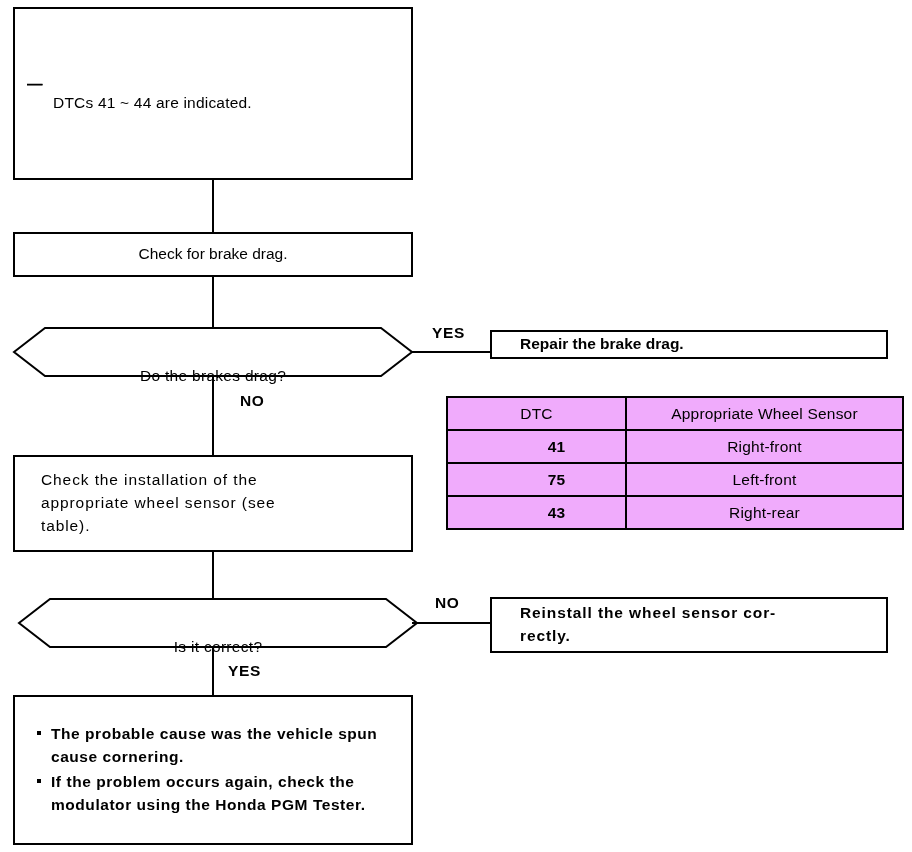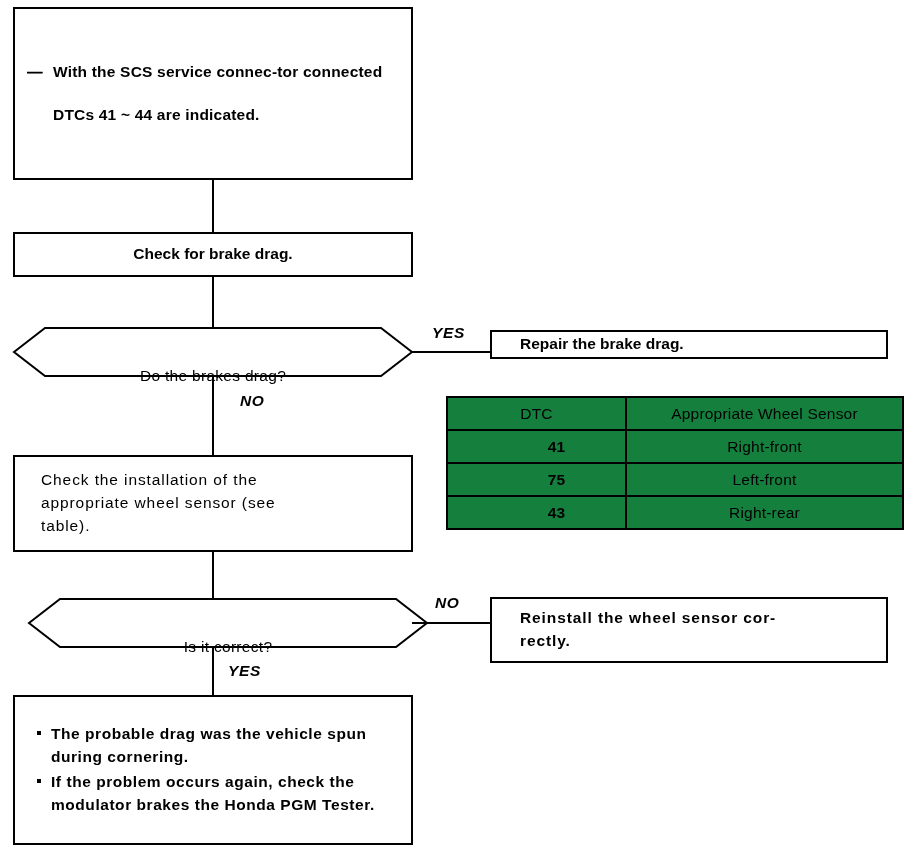--- a/index.html
+++ b/index.html
@@ -37,21 +37,20 @@
     white-space: pre-line;
   }
   .bold {
     font-weight: bold;
   }
   .tracked {
     letter-spacing: 0.9px;
   }
   .center {
     text-align: center;
-    font-weight: bold;
   }
 
   
   .dashlist {
     list-style: none;
     margin: 0;
     padding: 0;
   }
   .dashlist li {
     position: relative;
@@ -61,21 +60,21 @@
     font-size: 15.5px;
     line-height: 1.48;
     letter-spacing: 0.2px;
   }
   .dashlist li .marker {
     position: absolute;
     left: 0;
     top: 0;
   }
   .sub-line {
-    font-weight: bold;
+    font-weight: normal;
     font-size: 15.5px;
     line-height: 1.48;
     letter-spacing: 0.2px;
     padding-left: 26px;
     margin-top: 20px;
   }
 
   
   .sqlist {
     list-style: none;
@@ -131,28 +130,27 @@
   .hline {
     position: absolute;
     height: 2px;
     background: #000;
   }
   .branch-label {
     position: absolute;
     font-size: 15.5px;
     font-weight: bold;
     letter-spacing: 0.6px;
-    font-style: italic;
   }
 
   
   .dtc-table {
     position: absolute;
     border-collapse: collapse;
-    background: #15803d;
+    background: #f0abfc;
     table-layout: fixed;
   }
   .dtc-table td, .dtc-table th {
     border: 2px solid #000;
     text-align: center;
     font-size: 15.5px;
     font-weight: normal;
     padding: 0;
     height: 31px;
     letter-spacing: 0.2px;
@@ -167,21 +165,20 @@
 <div id="page">
 
   <div class="box" style="left:13px; top:7px; width:400px; height:173px;">
     <div class="box-inner" style="padding:0 12px;">
       <ul class="dashlist">
         <li>
           <span class="marker">—</span>
         </li>
         <li>
           <span class="marker">—</span>
-          <span>With the SCS service connec-tor connected</span>
         </li>
       </ul>
       <div class="sub-line">DTCs 41 ~ 44 are indicated.</div>
     </div>
   </div>
 
   <div class="vline" style="left:212px; top:180px; height:52px;"></div>
 
   <div class="box" style="left:13px; top:232px; width:400px; height:45px; justify-content:center;">
     <div class="box-inner center">
@@ -236,48 +233,48 @@
   <div class="box" style="left:13px; top:455px; width:400px; height:97px;justify-content:flex-end;">
     <div class="box-inner" style="padding:0 26px;">
       <span class="txt tracked">Check the installation of the
 appropriate wheel sensor (see
 table).</span>
     </div>
   </div>
 
   <div class="vline" style="left:212px; top:552px; height:46px;"></div>
 
-  <div class="hex" style="left:28px; top:598px; width:400px; height:50px;">
+  <div class="hex" style="left:18px; top:598px; width:400px; height:50px;">
     <svg width="400" height="50" viewBox="0 0 400 50">
       <polygon points="1,25 32,1 368,1 399,25 368,49 32,49" fill="#ffffff" stroke="#000000" stroke-width="2"></polygon>
     </svg>
     <div class="hex-label">Is it correct?</div>
   </div>
 
   <div class="hline" style="left:412px; top:622px; width:78px;"></div>
   <div class="branch-label" style="left:435px; top:594px;">NO</div>
 
   <div class="vline" style="left:212px; top:648px; height:47px;"></div>
   <div class="branch-label" style="left:228px; top:662px;">YES</div>
 
-  <div class="box" style="left:490px; top:597px; width:398px; height:66px;">
+  <div class="box" style="left:490px; top:597px; width:398px; height:56px;">
     <div class="box-inner" style="padding:0 28px;">
       <span class="txt bold tracked">Reinstall the wheel sensor cor-
 rectly.</span>
     </div>
   </div>
 
   <div class="box" style="left:13px; top:695px; width:400px; height:150px;">
     <div class="box-inner" style="padding:0 22px;">
       <ul class="sqlist">
         <li>
           <span class="sq"></span>
-          <span>The probable drag was the vehicle spun during cornering.</span>
+          <span>The probable cause was the vehicle spun cause cornering.</span>
         </li>
         <li>
           <span class="sq"></span>
-          <span>If the problem occurs again, check the modulator brakes the Honda PGM Tester.</span>
+          <span>If the problem occurs again, check the modulator using the Honda PGM Tester.</span>
         </li>
       </ul>
     </div>
   </div>
 
 </div>
 
 </body></html>

